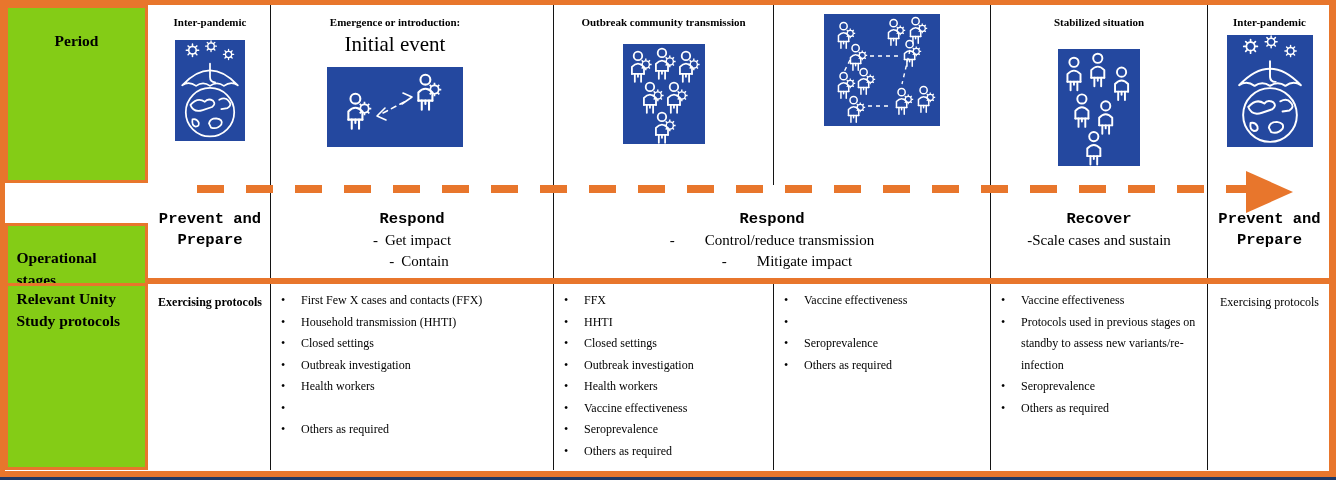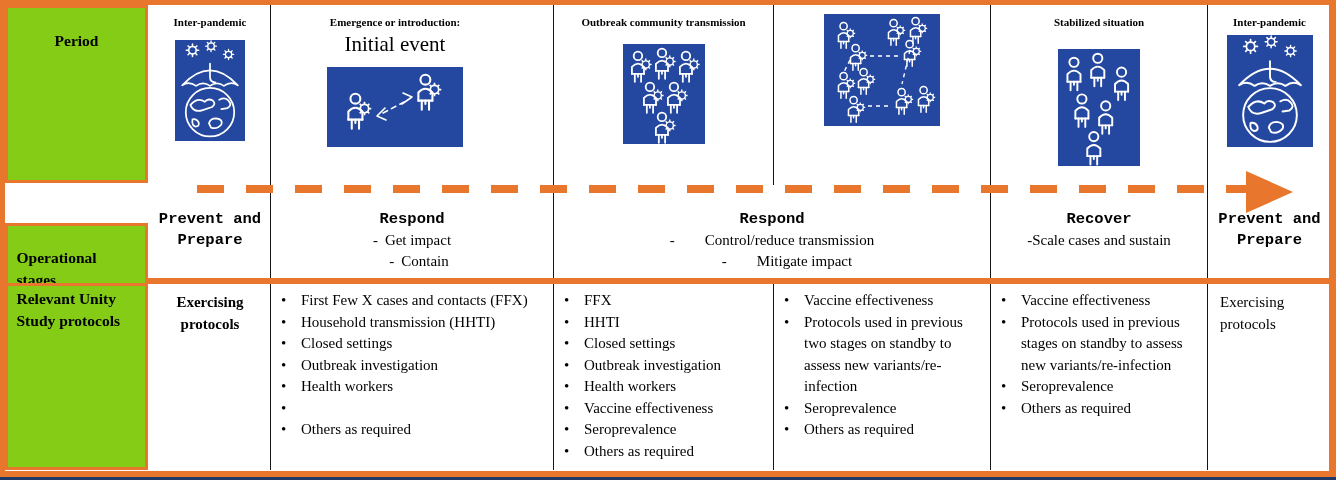--- a/index.html
+++ b/index.html
@@ -41,21 +41,21 @@
     align-items:center;padding-top:12px;box-sizing:border-box;z-index:2;
     font-size:15px;line-height:21px;text-align:center;}
   .stitle{font-weight:bold;font-size:15.5px;font-family:Liberation Mono, monospace;}
   .sitem{display:flex;justify-content:center;}
   .marker{display:inline-block;}
   .marker.sm{margin-right:7px;}
   .marker.lg{margin-right:30px;}
   
   .hband{position:absolute;left:148px;top:278px;width:1188px;height:6px;background:#E8762C;z-index:3;}
   
-  .prcell{position:absolute;top:284px;height:186px;box-sizing:border-box;z-index:2;font-size:15px;}
+  .prcell{position:absolute;top:284px;height:186px;box-sizing:border-box;z-index:2;font-size:12px;}
   .prc-center{display:flex;justify-content:center;padding-top:7px;}
   .prbold{font-weight:bold;text-align:center;line-height:22px;max-width:110px;}
   .prreg{line-height:22px;}
   .blist{list-style:none;margin:6px 0 0;padding:0;}
   .blist li{display:flex;align-items:flex-start;line-height:21.5px;}
   .bul{flex:0 0 30px;padding-left:10px;box-sizing:border-box;}
   .btxt{flex:1;padding-right:6px;}
 </style>
 </head>
 <body>
@@ -295,21 +295,20 @@
   </div>
 
   <div class="prcell" style="left:774px;width:216px">
     <ul class="blist">
       <li>
           <span class="bul">•</span>
           <span class="btxt">Vaccine effectiveness</span>
         </li>
       <li>
           <span class="bul">•</span>
-          <span class="btxt">Protocols used in previous two stages on standby to assess new variants/re-infection</span>
         </li>
       <li>
           <span class="bul">•</span>
           <span class="btxt">Seroprevalence</span>
         </li>
       <li>
           <span class="bul">•</span>
           <span class="btxt">Others as required</span>
         </li>
     </ul>

